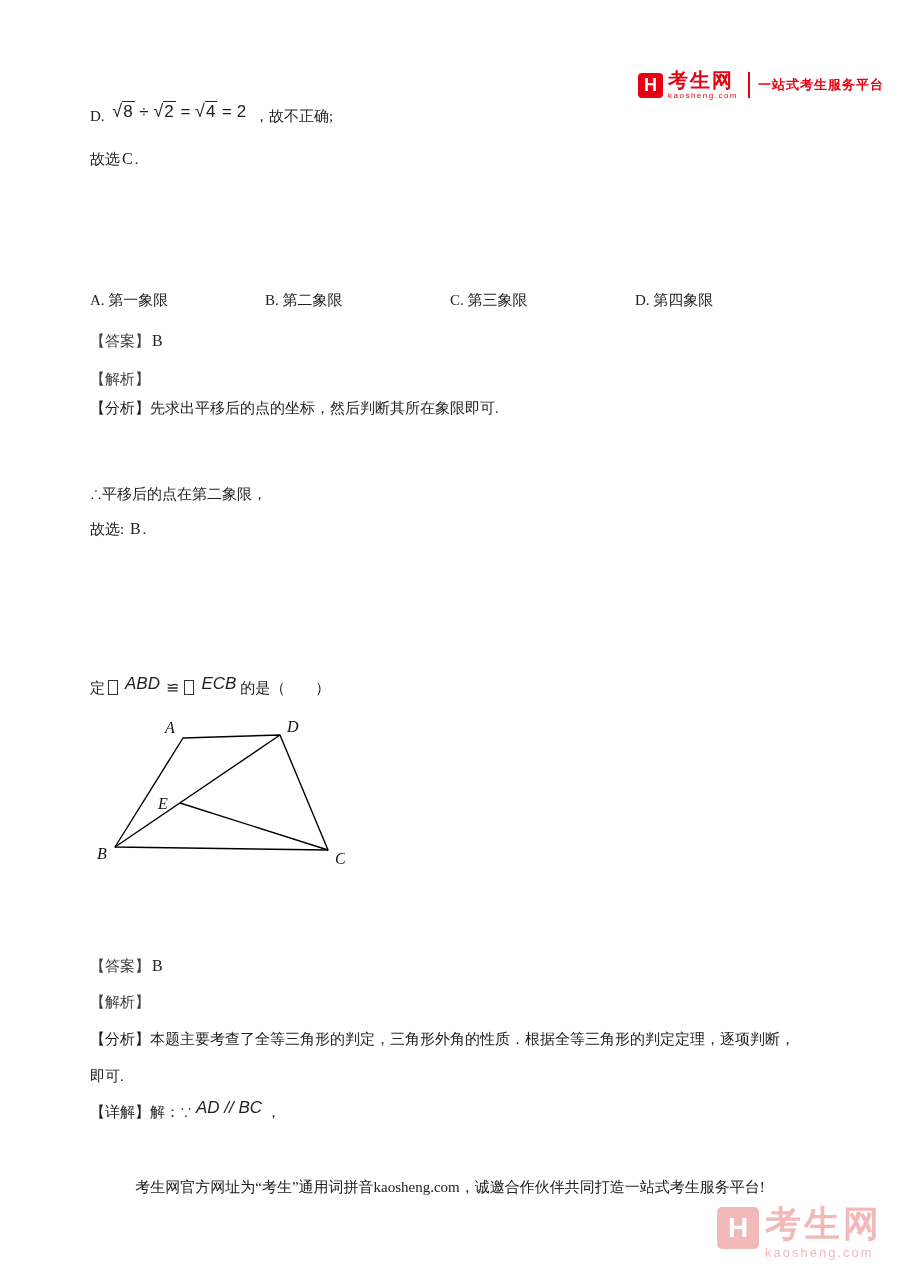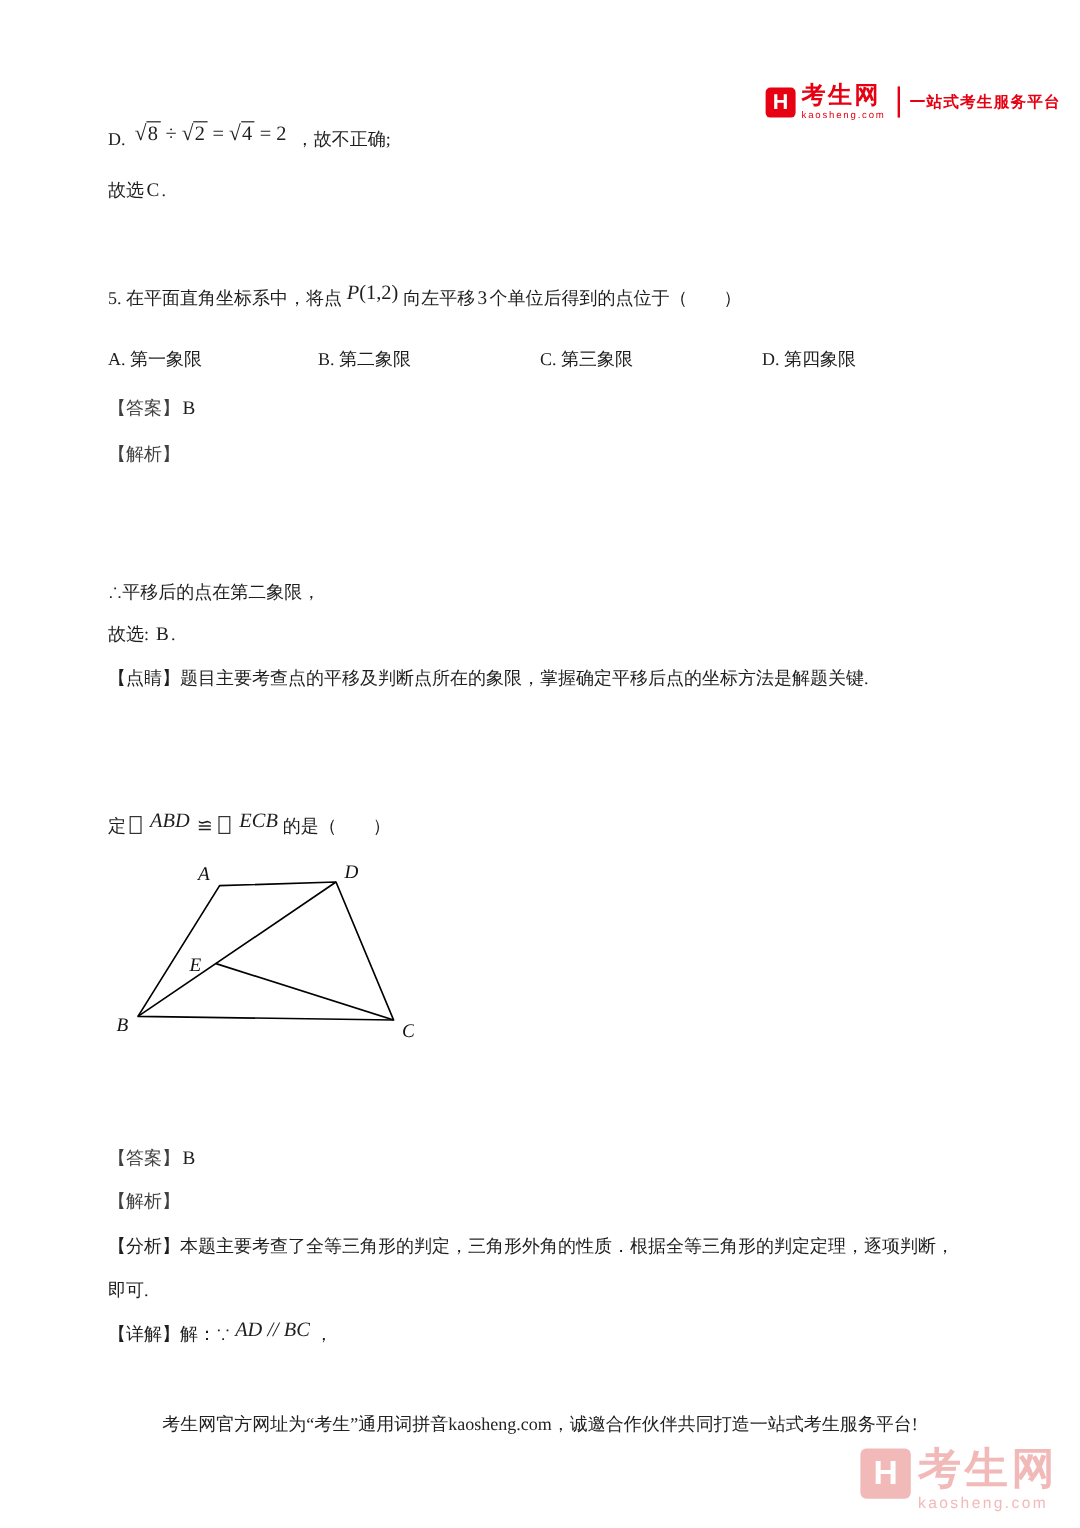--- a/index.html
+++ b/index.html
@@ -4,21 +4,21 @@
 <style>
   * { margin:0; padding:0; box-sizing:border-box; }
   html,body { background:#888; }
   .page {
     position:relative; width:900px; height:1273px; margin:0 auto;
     background:#ffffff; overflow:hidden;
     font-family:"Liberation Serif", serif; color:#1e1e1e;
   }
   .line { position:absolute; left:90px; font-size:15px; line-height:22px; white-space:nowrap; }
   .blue { color:#404040; }
-  .fml  { font-family:Liberation Serif, serif; font-size:17px; position:relative; top:-4px; margin:0 4px; white-space:nowrap; }
+  .fml  { font-family:Liberation Sans, sans-serif; font-size:17px; position:relative; top:-4px; margin:0 4px; white-space:nowrap; }
   .it   { font-style:italic; }
   .lat  { font-family:"Liberation Serif", serif; font-size:16px; margin:0 2px; }
   .rad  { white-space:nowrap; }
   .rsgn { font-size:1.05em; }
   .rbar { border-top:1.4px solid #222; padding:0 2px 0 1px; }
   .gbox { display:inline-block; width:10px; height:15px; border:1.2px solid #333; margin:0 3px; vertical-align:-2px; background:#fff; }
   .optrow { left:90px; right:90px; height:24px; }
   .opt  { position:absolute; top:0; white-space:nowrap; }
 
   
@@ -67,53 +67,49 @@
     <span>D.</span>
     <span class="fml"><span class="rad"><span class="rsgn">√</span><span class="rbar">8</span></span> <span>÷</span> <span class="rad"><span class="rsgn">√</span><span class="rbar">2</span></span> <span>=</span> <span class="rad"><span class="rsgn">√</span><span class="rbar">4</span></span> <span>=</span> <span>2</span></span>
     <span>，故不正确;</span>
   </div>
 
   <div class="line" style="top:148px">
     <span>故选</span><span class="lat">C</span><span>.</span>
   </div>
 
 
-  <div class="line" style="top:237px">
-    <span>5.</span>
-    <span>在平面直角坐标系中，将点</span><span class="fml"><span class="it">P</span><span>(1,2)</span></span><span>向左平移</span><span class="lat">3</span><span>个单位后得到的点位于（　　）</span>
-  </div>
 
   <div class="line optrow" style="top:289px">
     <span class="opt" style="left:0"><span>A.</span> <span>第一象限</span></span>
     <span class="opt" style="left:175px"><span>B.</span> <span>第二象限</span></span>
     <span class="opt" style="left:360px"><span>C.</span> <span>第三象限</span></span>
     <span class="opt" style="left:545px"><span>D.</span> <span>第四象限</span></span>
   </div>
 
   <div class="line" style="top:330px">
     <span class="blue">【答案】</span><span class="lat">B</span>
   </div>
 
   <div class="line" style="top:368px">
     <span class="blue">【解析】</span>
   </div>
 
+  <div class="line" style="top:397px">
+    <span>【分析】</span><span>先求出平移后的点的坐标，然后判断其所在象限即可.</span>
+  </div>
 
 
   <div class="line" style="top:483px">
     <span>∴平移后的点在第二象限，</span>
   </div>
 
   <div class="line" style="top:518px">
     <span>故选: </span><span class="lat">B</span><span>.</span>
   </div>
 
-  <div class="line" style="top:555px">
-    <span>【点睛】</span><span>题目主要考查点的平移及判断点所在的象限，掌握确定平移后点的坐标方法是解题关键.</span>
-  </div>
 
 
   <div class="line" style="top:677px">
     <span>定</span><span class="gbox"></span><span class="fml it">ABD</span><span class="lat">≌</span><span class="gbox"></span><span class="fml it">ECB</span><span>的是（　　）</span>
   </div>
 
   <svg class="fig" width="250" height="158" viewBox="0 0 250 158">
     <g stroke="#000" stroke-width="1.4" fill="none" stroke-linejoin="round">
       <path d="M88,22 L185,19 L233,134 L20,131 Z"></path>
       <path d="M20,131 L185,19"></path>

